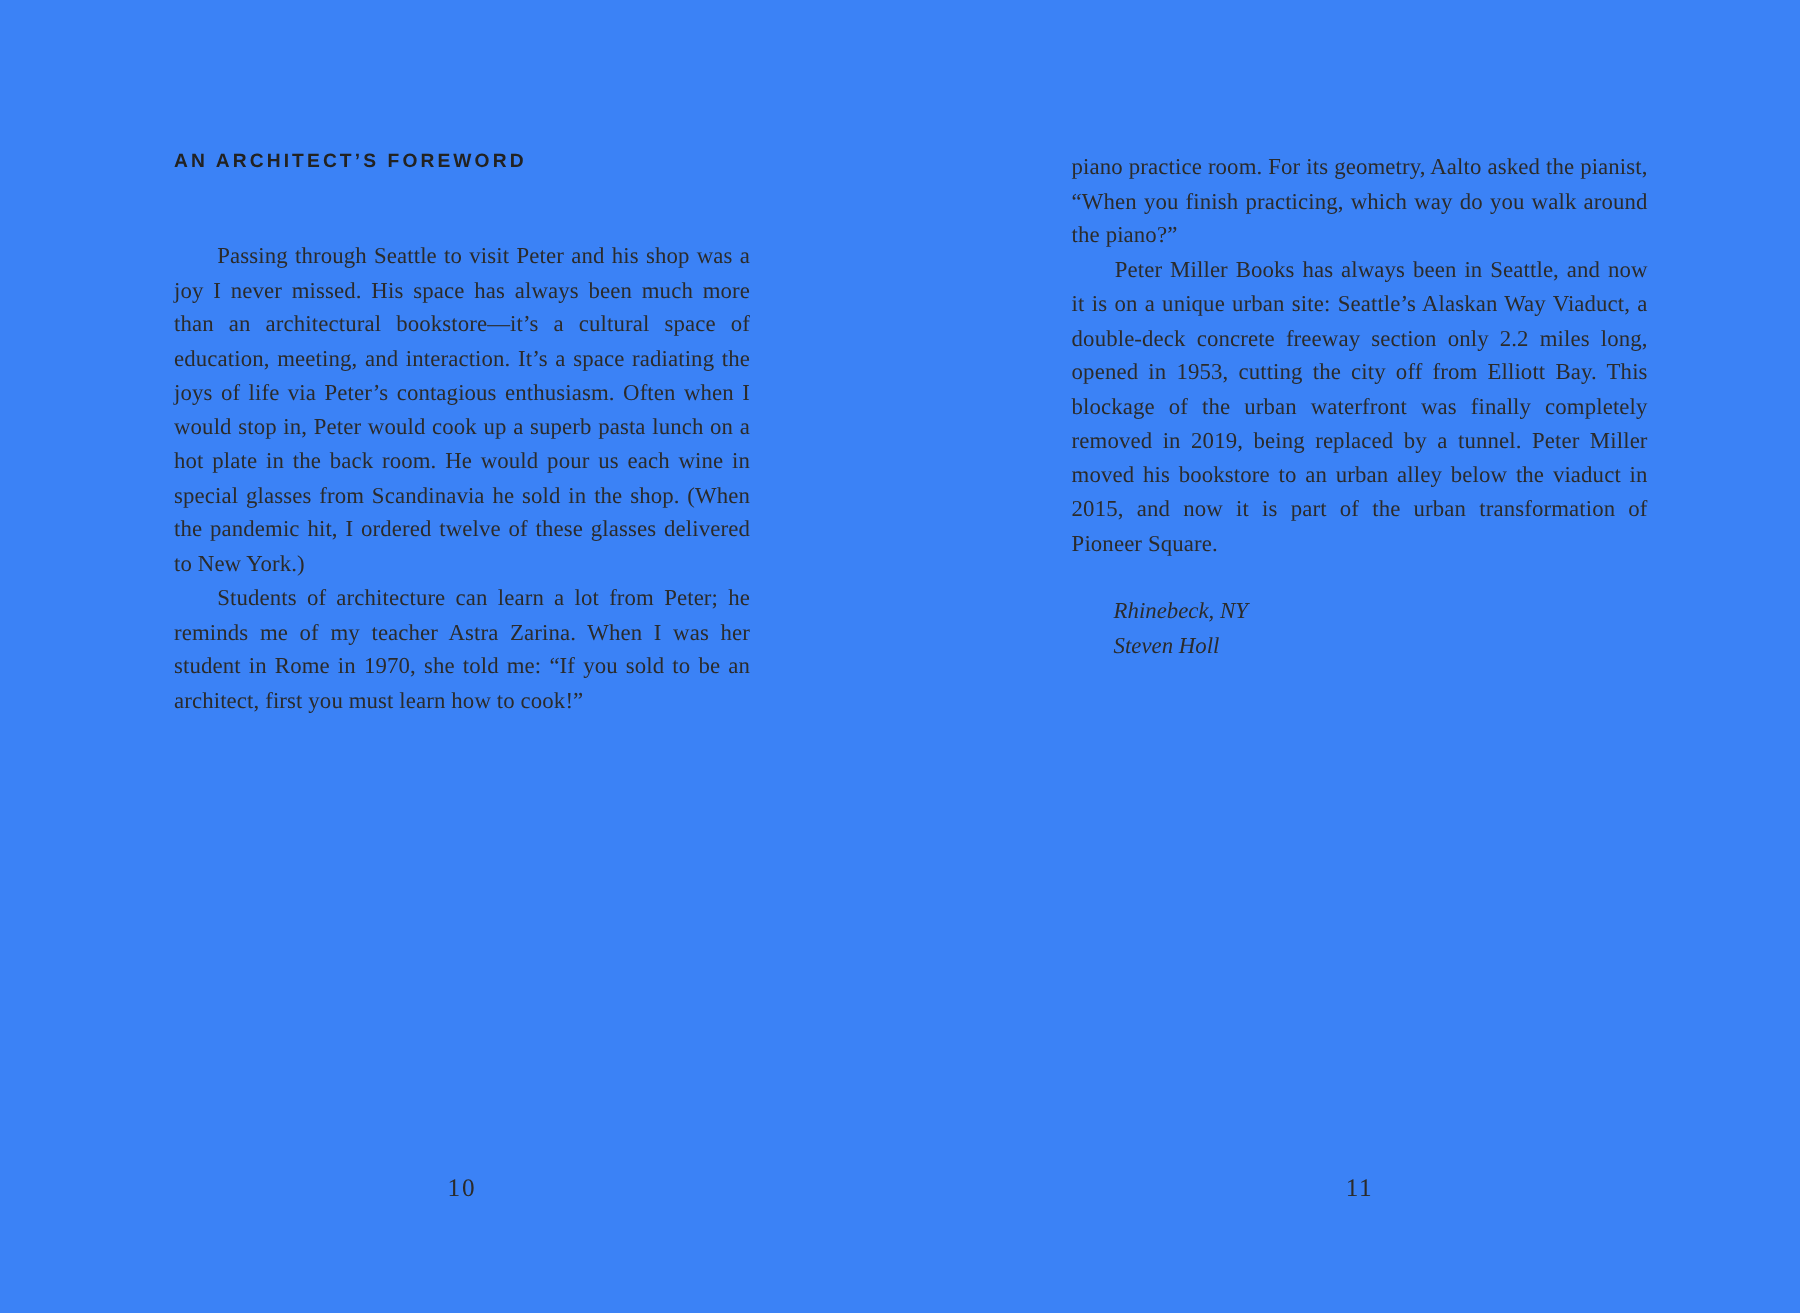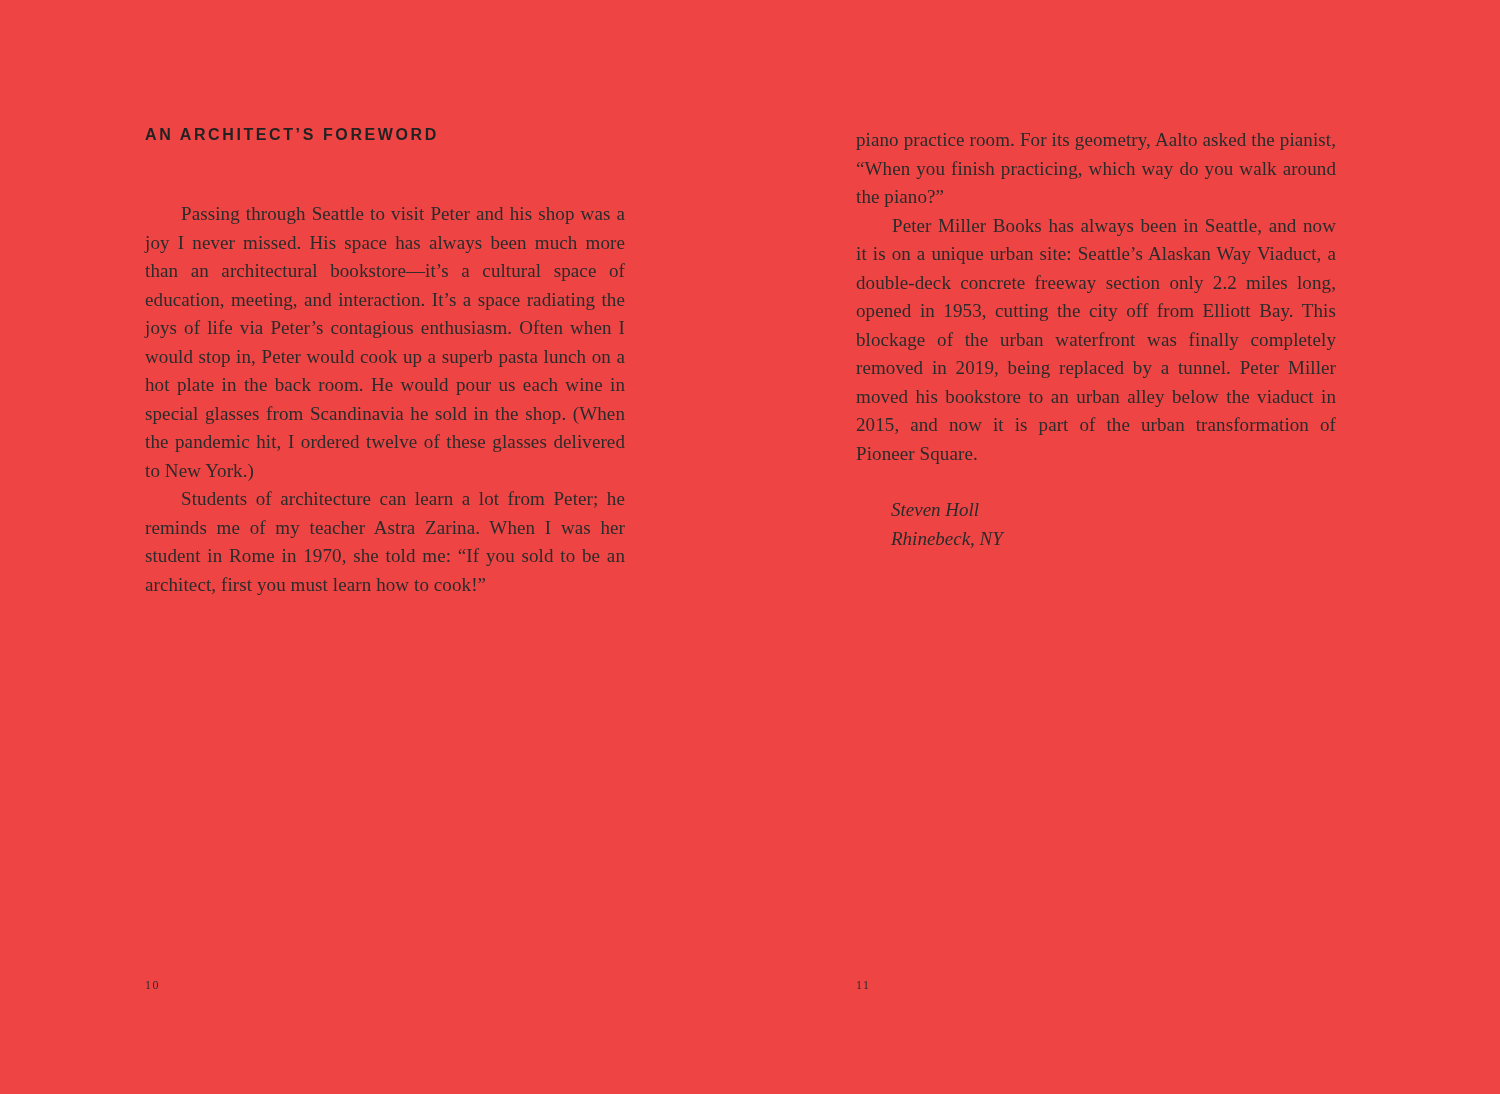--- a/index.html
+++ b/index.html
@@ -4,32 +4,32 @@
 <style>
   html, body {
     margin: 0;
     padding: 0;
     background: #ffffff;
   }
   .spread {
     position: relative;
     width: 1500px;
     height: 1094px;
-    background: #ef4444;
+    background: #3b82f6;
     overflow: hidden;
     font-family: "Liberation Serif", serif;
     color: #2b2b2b;
   }
   .page {
     position: absolute;
     top: 126px;
     width: 480px;
   }
   .page-left  { left: 145px; }
-  .page-right { left: 856px; }
+  .page-right { left: 893px; }
 
   .foreword-heading {
     margin: 0 0 56px 0;
     font-family: "Liberation Sans", sans-serif;
     font-size: 16px;
     font-weight: 700;
     letter-spacing: 2.6px;
     color: #222222;
   }
 
@@ -54,21 +54,22 @@
     line-height: 28.5px;
     font-style: italic;
     text-align: left;
   }
 
   .page-number {
     position: absolute;
     top: 852px;
     left: 0;
     width: 100%;
-    font-size: 12px;
+    text-align: center;
+    font-size: 21px;
     letter-spacing: 1.5px;
     color: #2b2b2b;
   }
 </style>
 </head>
 <body>
 
 <div class="spread">
 
   <div class="page page-left">
@@ -79,19 +80,19 @@
     </div>
     <div class="page-number">10</div>
   </div>
 
   <div class="page page-right">
     <div class="body-text">
       <p>piano practice room. For its geometry, Aalto asked the pianist, “When you finish practicing, which way do you walk around the piano?”</p>
       <p class="indent">Peter Miller Books has always been in Seattle, and now it is on a unique urban site: Seattle’s Alaskan Way Viaduct, a double-deck concrete freeway section only 2.2 miles long, opened in 1953, cutting the city off from Elliott Bay. This blockage of the urban waterfront was finally completely removed in 2019, being replaced by a tunnel. Peter Miller moved his bookstore to an urban alley below the viaduct in 2015, and now it is part of the urban transformation of Pioneer Square.</p>
     </div>
     <div class="signature">
+      <p>Rhinebeck, NY</p>
       <p>Steven Holl</p>
-      <p>Rhinebeck, NY</p>
     </div>
     <div class="page-number">11</div>
   </div>
 
 </div>
 
 </body></html>

